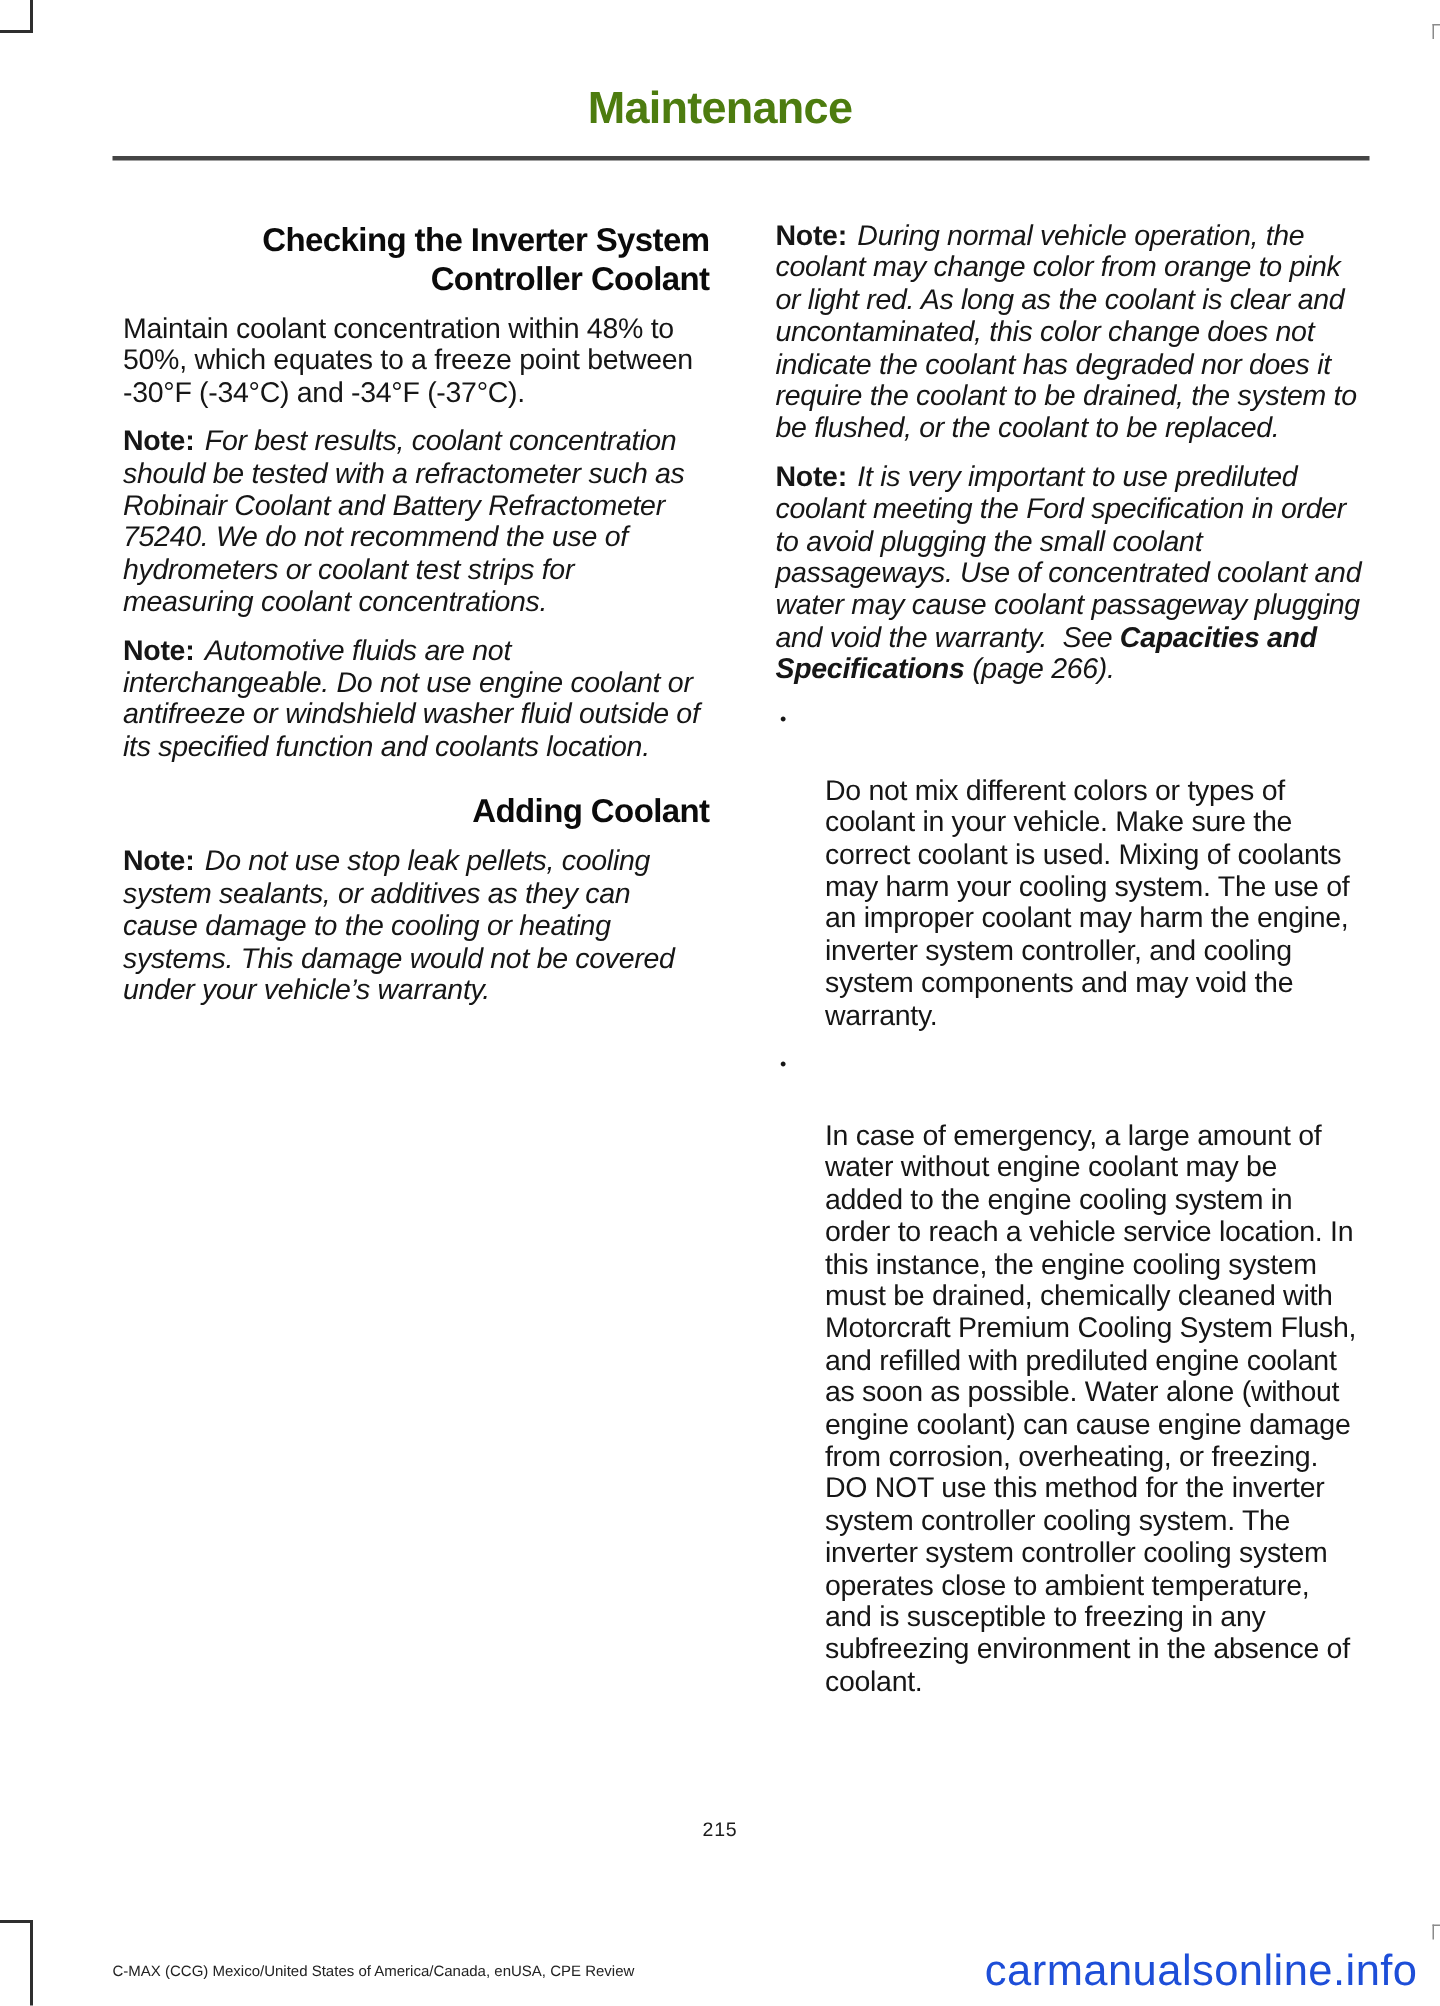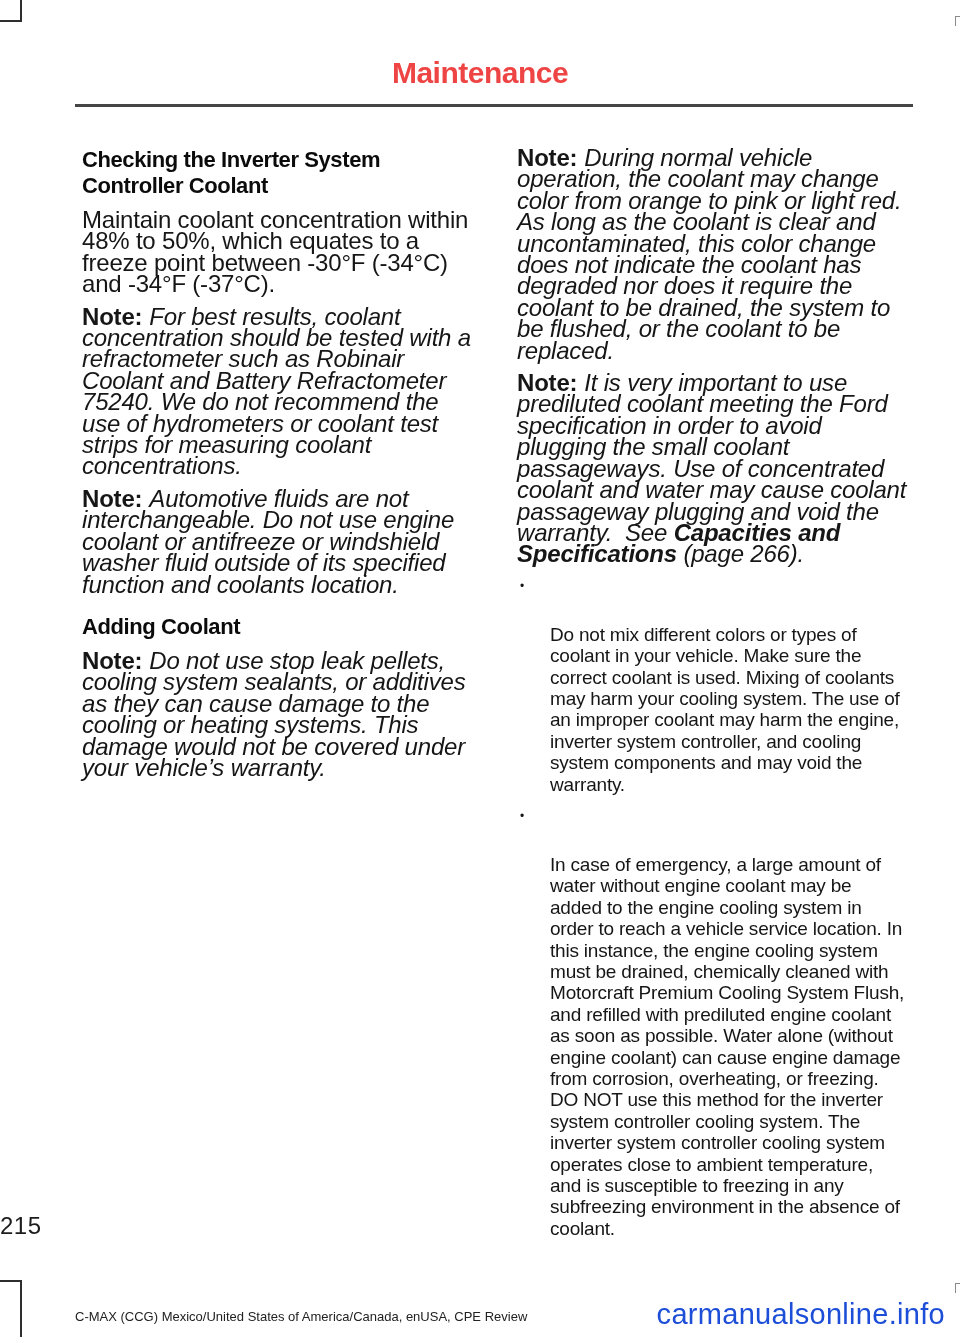--- a/index.html
+++ b/index.html
@@ -15,48 +15,48 @@
   .crop-tl { position:absolute; left:-22px; top:-22px; width:40px; height:40px; border:2px solid #2e2e2e; background:#fff; }
   .crop-bl { position:absolute; left:-22px; top:1280px; width:40px; height:80px; border:2px solid #2e2e2e; background:#fff; }
   .edge-mark { position:absolute; right:0; width:4px; height:9px; border-top:1px solid #8a8a8a; border-left:1px solid #8a8a8a; }
   .edge-mark.t { top:16px; }
   .edge-mark.b { top:1283px; }
   
   .page-title {
     position:absolute; top:56px; left:0; width:100%;
     text-align:center;
     font-size:30px; font-weight:bold; letter-spacing:-0.5px;
-    color:#ef4444;
+    color:#4d7c0f;
   }
   .header-rule { position:absolute; top:104px; left:75px; width:838px; height:3px; background:#454545; }
   
   .columns { position:absolute; top:147px; left:82px; width:826px; display:flex; gap:44px; }
   .col { width:391px; }
   h2 {
     font-size:22px; line-height:26px; font-weight:bold; letter-spacing:-0.4px;
-    margin:0 0 10px 0; color:#0b0b0b;
+    margin:0 0 10px 0; color:#0b0b0b;text-align:right;
   }
   h2.mt { margin-top:19px; }
-  p { font-size:24px; line-height:21.4px; letter-spacing:-0.2px; margin:0 0 11px 0; }
+  p { font-size:19px; line-height:21.4px; letter-spacing:-0.2px; margin:0 0 11px 0; }
   .pre { white-space:pre-wrap; }
   .nl { font-weight:bold; font-style:normal; margin-right:7px; }
   .note-text { font-style:italic; }
   .bi { font-weight:bold; font-style:italic; }
   
   .bullet { display:flex; margin:0 0 11px 0; font-size:19px; line-height:21.4px; letter-spacing:-0.2px; }
   .dot { flex:none; width:30px; font-size:12px; line-height:21.4px; padding-left:3px; color:#161616; }
   .bt { flex:1;margin-top:48px; }
   
   .page-number {
     position:absolute; top:1212px; left:0; width:100%;
-    font-size:24px; color:#1c1c1c; letter-spacing:0.5px;
+    text-align:center; font-size:13px; color:#1c1c1c; letter-spacing:0.5px;
   }
   .doc-ref {
     position:absolute; left:75px; top:1309px;
-    font-size:13px; color:#222222; letter-spacing:0;
+    font-size:10px; color:#222222; letter-spacing:0;
   }
   .watermark {
     position:absolute; right:15px; top:1298px;
     font-size:29px; color:#1d4ed8; letter-spacing:0.3px;
   }
 </style>
 </head>
 <body>
 
 <div class="crop-tl"></div>

